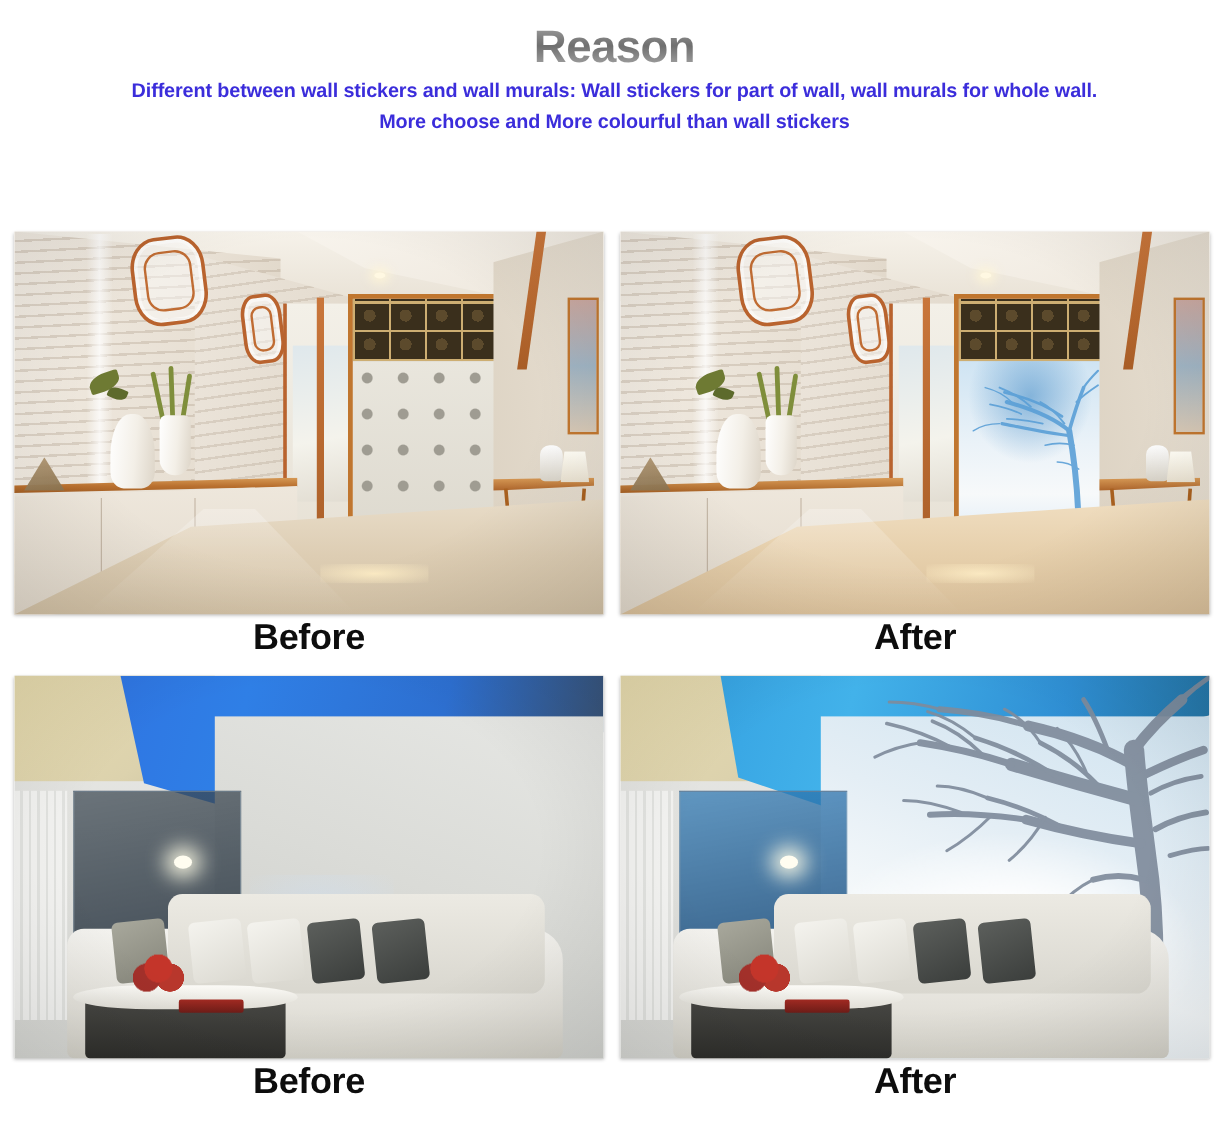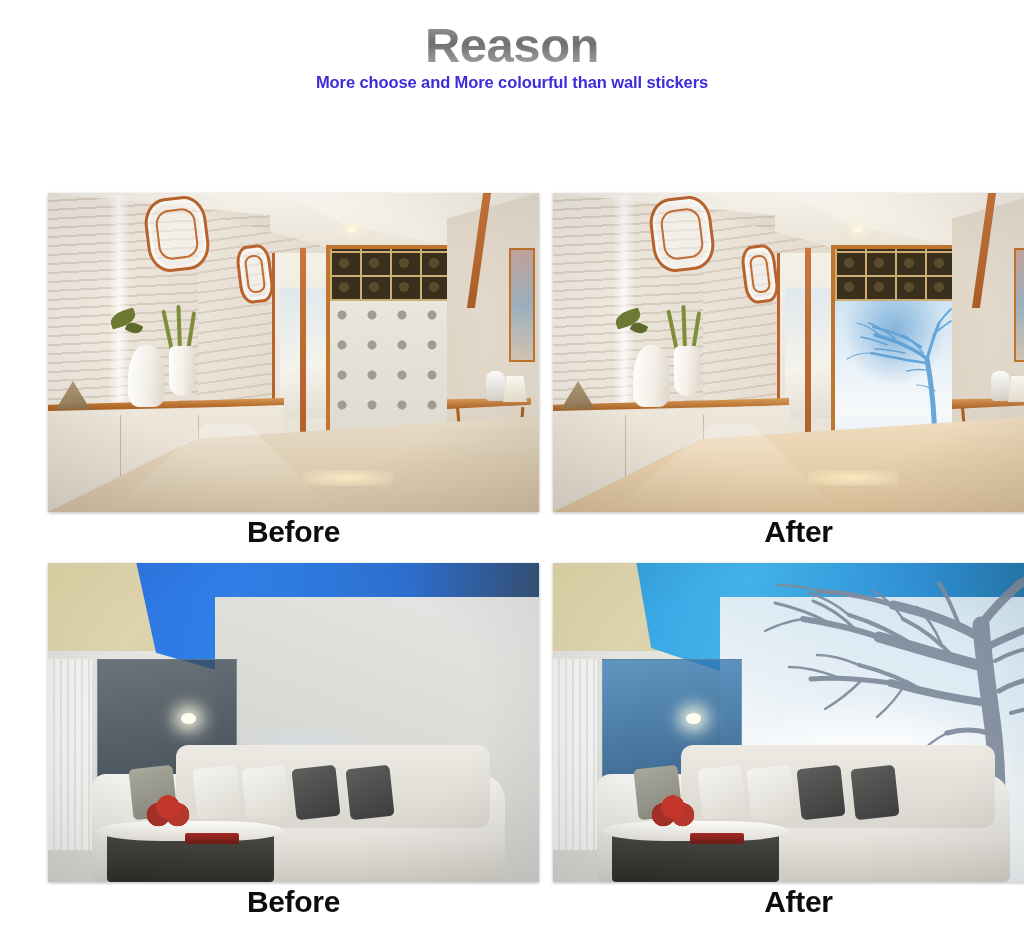--- a/index.html
+++ b/index.html
@@ -10,21 +10,21 @@
     font-family:"Liberation Sans", sans-serif;
     overflow:hidden;
     position:relative;
   }
   .page{width:1024px;height:944px;position:relative;background:#fff;}
 
   
   .header{width:100%;text-align:center;padding-top:22px;box-sizing:border-box;}
 
   .reason{
-    font-size:49px;
+    font-size:38px;
     font-weight:700;
     letter-spacing:-0.5px;
     line-height:0.95;
     color:#8c8c8c;
     background:linear-gradient(180deg,#9b9b9b 0%,#6f6f6f 45%,#a9a9a9 100%);
     -webkit-background-clip:text;
     background-clip:text;
     -webkit-text-fill-color:transparent;
     display:inline-block;
     filter:blur(0.25px);
@@ -49,21 +49,21 @@
     letter-spacing:-0.1px;
     white-space:nowrap;
   }
   .subline.second{margin-top:1px;}
 
   
   .grid{position:absolute;left:0;top:193px;width:1024px;}
   .row{position:relative;height:324px;}
   .row.second{height:322px;}
 
-  .cell{position:absolute;top:0;margin-left:36px;}
+  .cell{position:absolute;top:0;}
   .cell.left{left:12px;}
   .cell.right{left:517px;}
 
   .photo{
     width:491px;height:319px;
     position:relative;
     overflow:hidden;
     box-shadow:0 1px 3px rgba(0,0,0,0.28);
     background:#cfc9bf;
   }
@@ -396,20 +396,21 @@
     pointer-events:none;
   }
 </style>
 </head>
 <body>
 
 <div class="page">
 
   <div class="header">
     <div class="reason">Reason</div>
+    <div class="subline">Different between wall stickers and wall murals: Wall stickers for part of wall, wall murals for whole wall.</div>
     <div class="subline second">More choose and More colourful than wall stickers</div>
   </div>
 
   <div class="grid">
 
     <div class="row">
 
       <div class="cell left">
         <div class="photo hall before">
           <div class="ceiling"></div>

